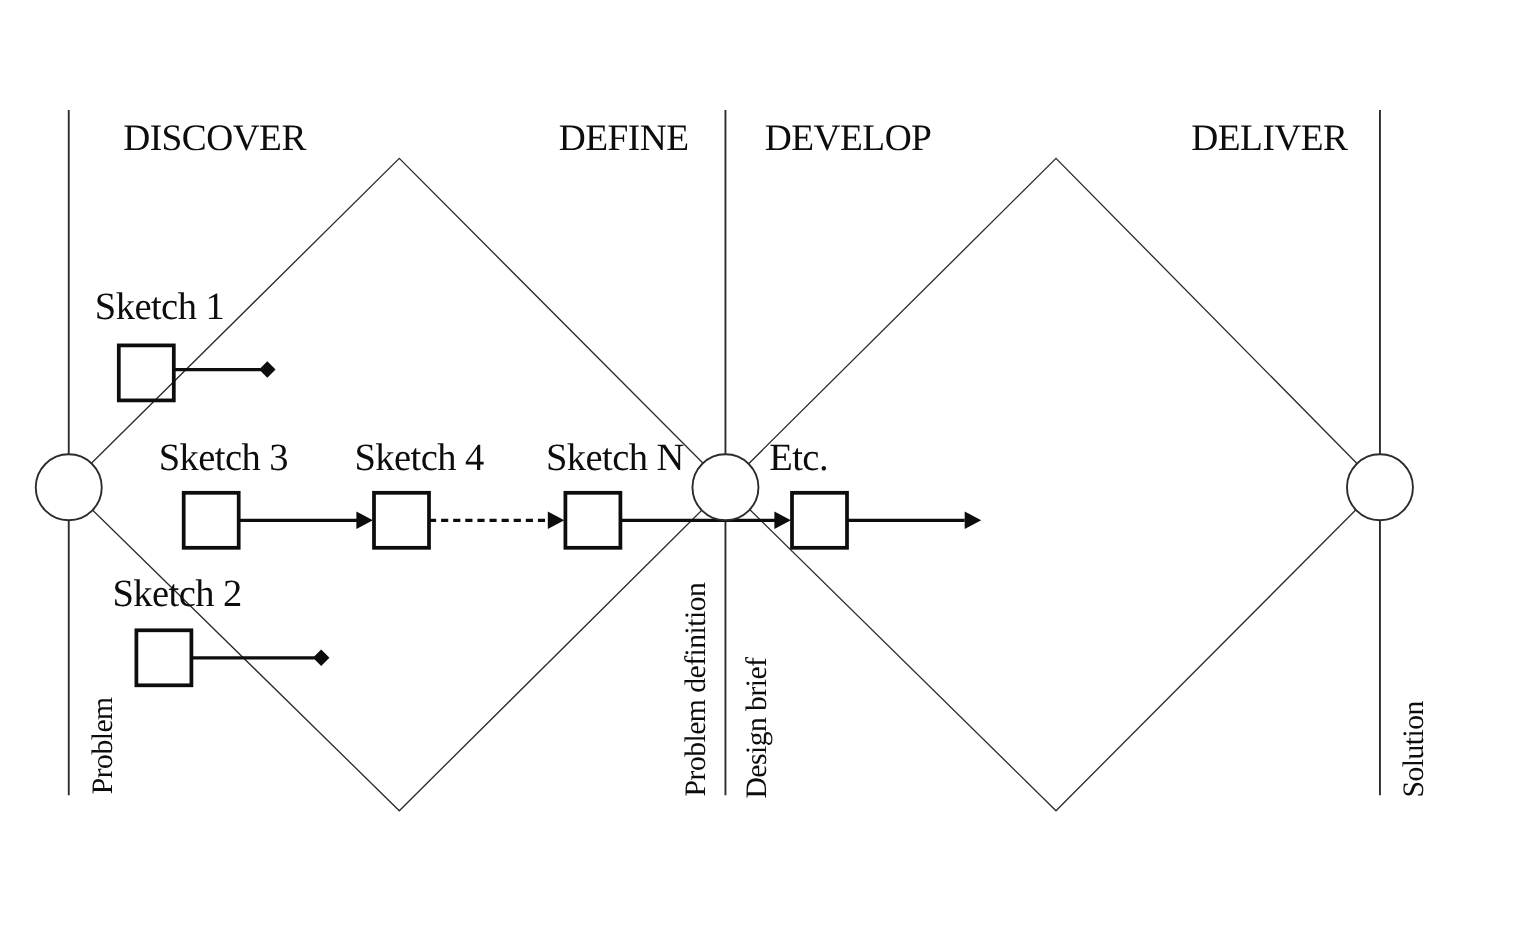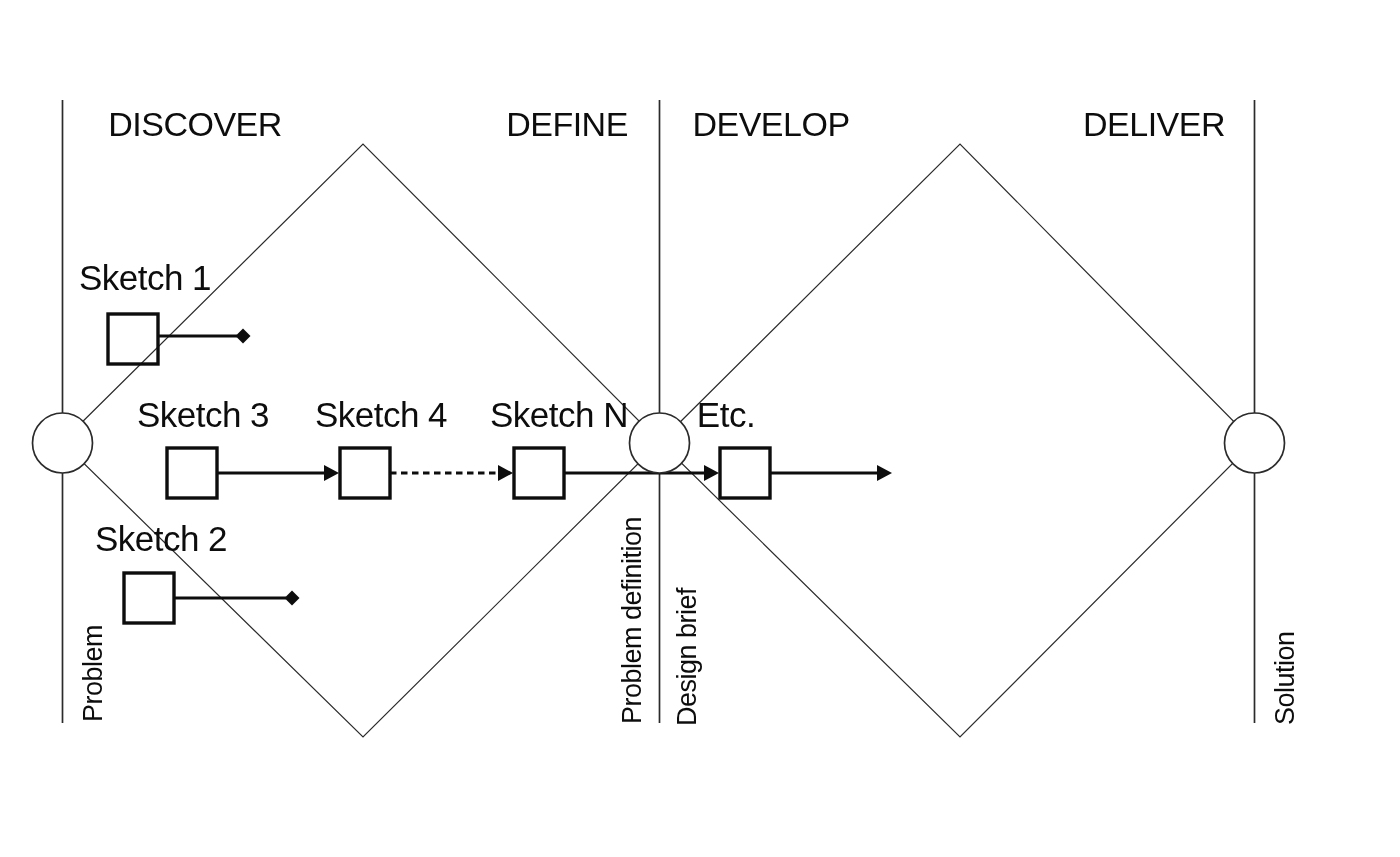--- a/index.html
+++ b/index.html
@@ -6,21 +6,21 @@
     margin: 0;
     padding: 0;
     background: #ffffff;
   }
   .stage {
     position: relative;
     width: 1400px;
     height: 857px;
     background: #ffffff;
     overflow: hidden;
-    font-family: Liberation Sans, sans-serif;
+    font-family: Liberation Serif, serif;
   }
   svg { display: block; }
   .phase-label {
     font-size: 34px;
     letter-spacing: -0.5px;
     fill: #0d0d0d;
   }
   .sketch-label {
     font-size: 35px;
     letter-spacing: -0.5px;

